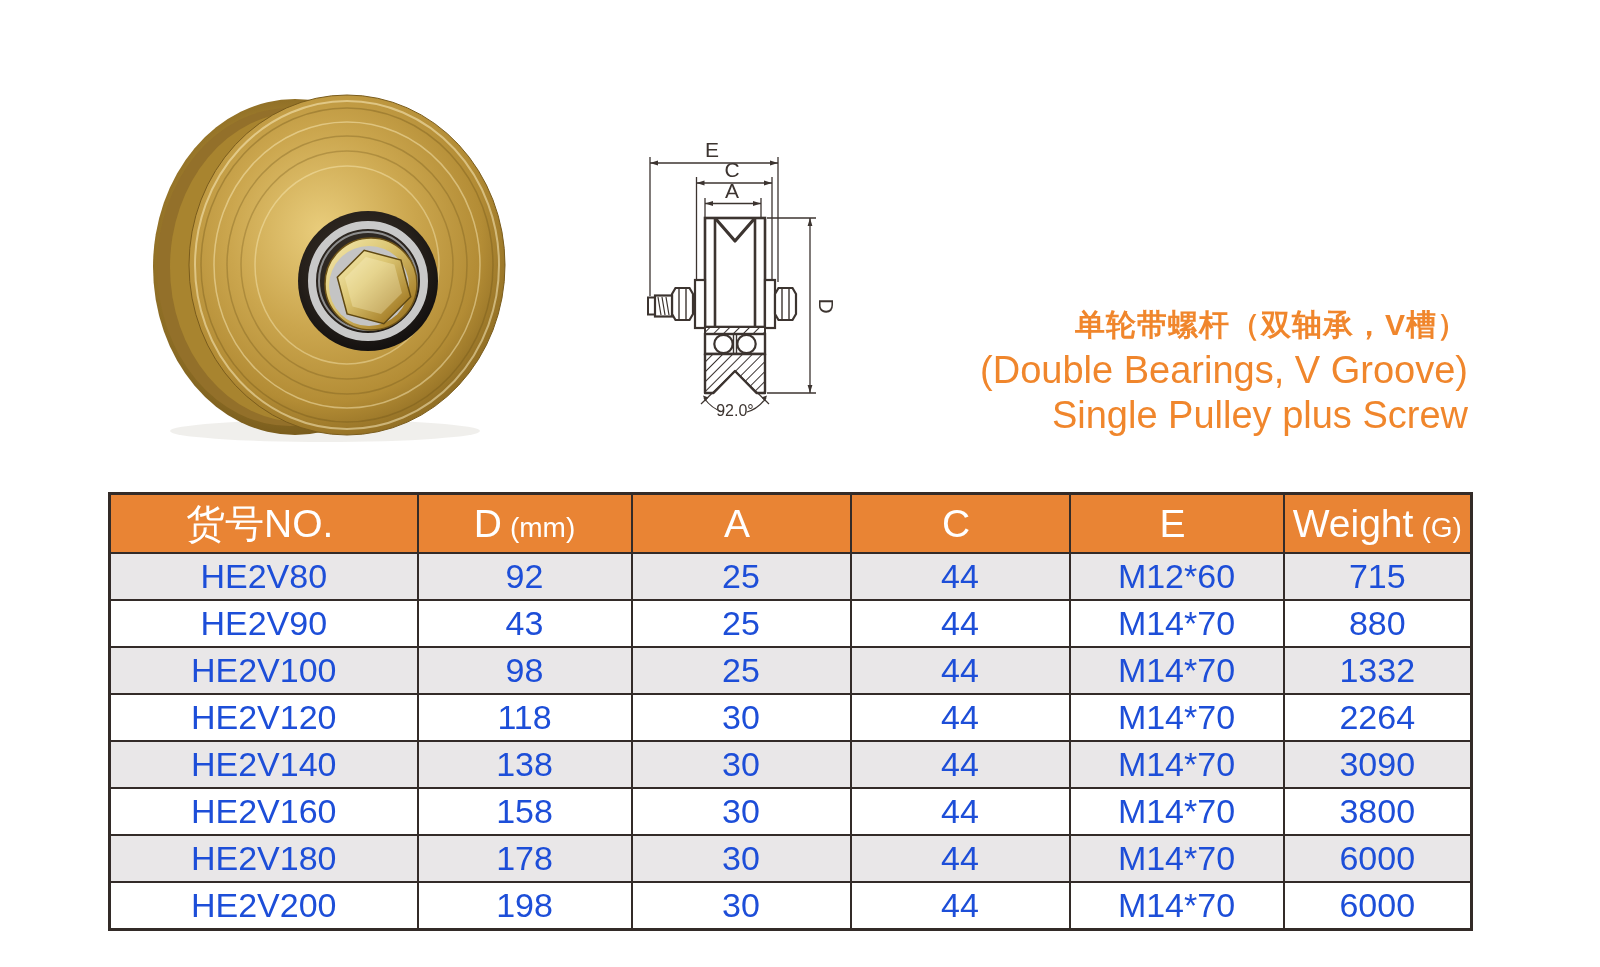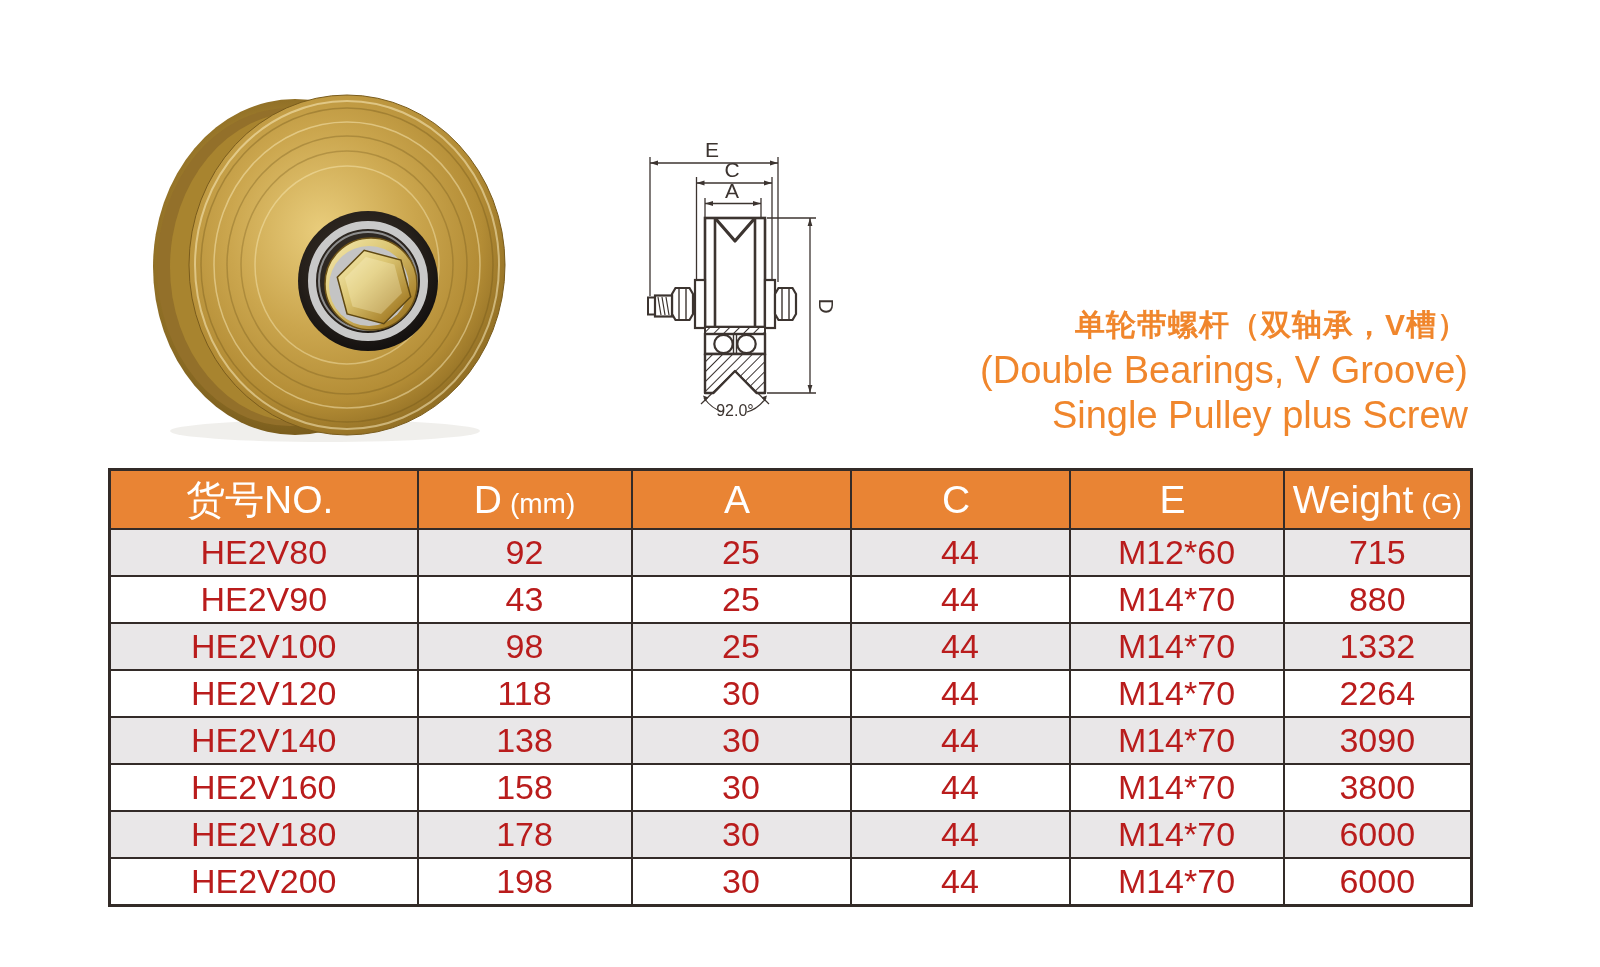--- a/index.html
+++ b/index.html
@@ -12,28 +12,28 @@
   
   .diagram{position:absolute;left:600px;top:110px;width:340px;height:340px;}
   .diagram text{font-family:"Liberation Sans","DejaVu Sans",sans-serif;fill:#3c3430;}
 
   
   .title-block{position:absolute;top:301px;right:132px;text-align:right;color:#F0862C;white-space:nowrap;}
   .title-zh{font-size:30px;font-weight:bold;line-height:47px;letter-spacing:1px;}
   .title-en{font-size:38px;line-height:45px;}
 
   
-  .spec-table-wrap{position:absolute;left:108px;top:468px;width:1203px;}
+  .spec-table-wrap{position:absolute;left:108px;top:492px;width:1203px;}
   table.spec{border-collapse:collapse;width:1362px;table-layout:fixed;
              border:3px solid #332B28;}
   table.spec th, table.spec td{border:2px solid #332B28;text-align:center;vertical-align:middle;
              overflow:hidden;white-space:nowrap;}
   table.spec th{background:#E98434;color:#ffffff;font-weight:normal;font-size:39px;height:55px;}
   table.spec th .unit{font-size:28px;margin-left:8px;}
-  table.spec td{background:#ffffff;color:#b91c1c;font-size:34px;height:45px;padding:0;}
+  table.spec td{background:#ffffff;color:#1d4ed8;font-size:34px;height:45px;padding:0;}
   table.spec tr.alt td{background:#E9E7E8;}
 </style>
 </head>
 <body>
 
 <div class="page">
 
   <div class="photo">
     <svg width="380" height="360" viewBox="0 0 380 360">
       <defs>

